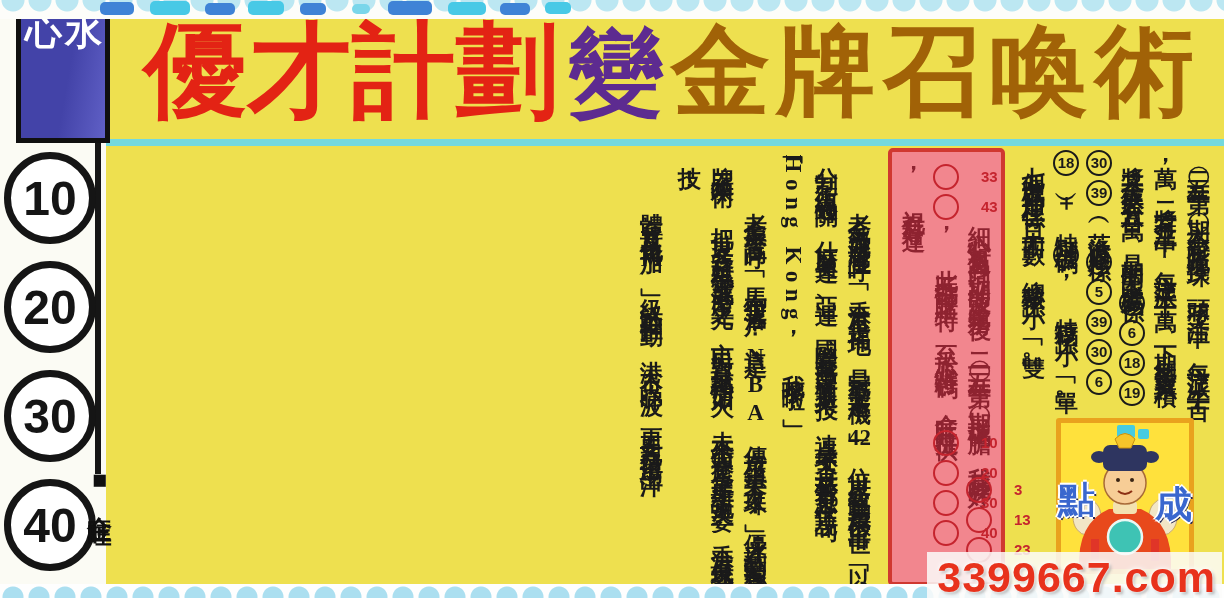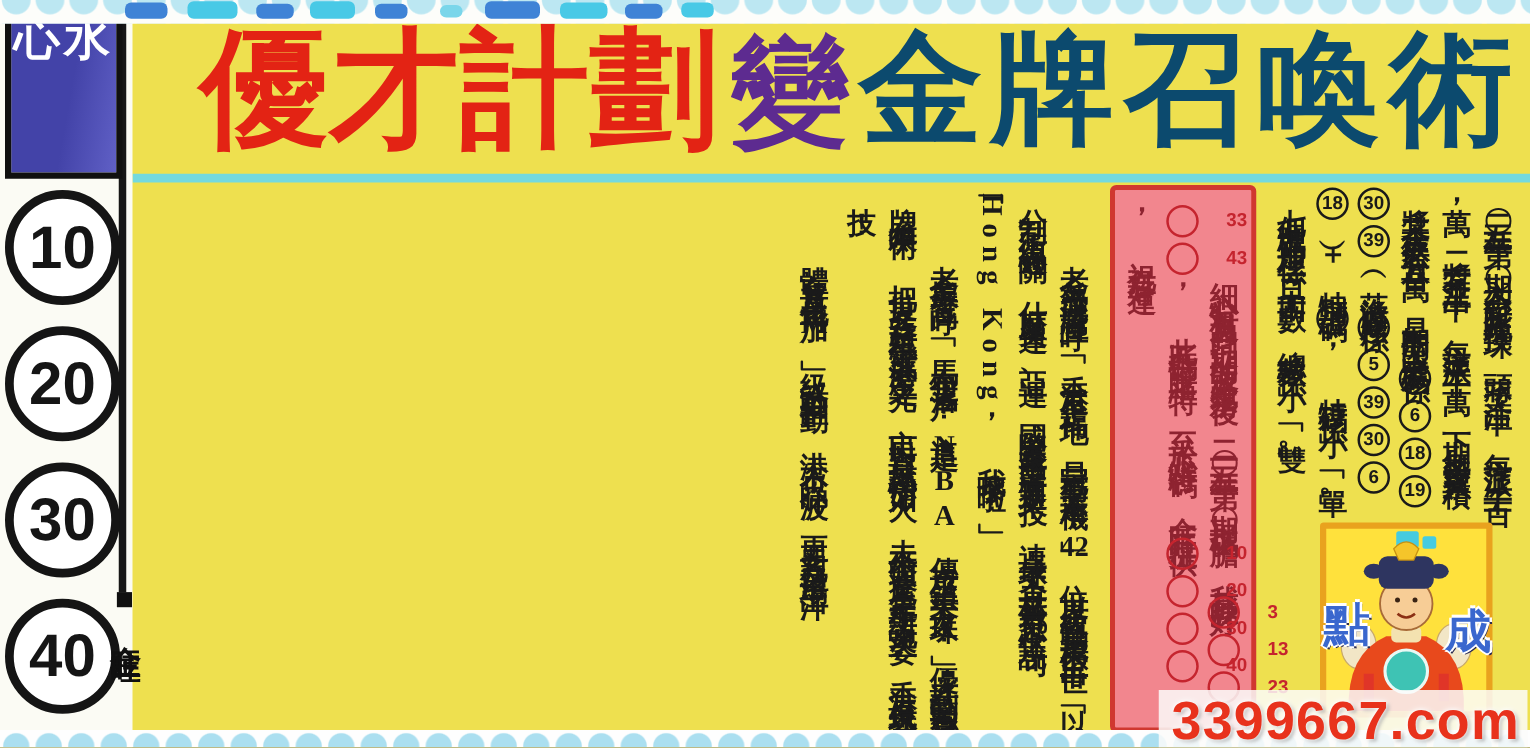--- a/index.html
+++ b/index.html
@@ -9,31 +9,31 @@
   .top-strip{position:absolute;left:0;top:0;right:0;height:19px;background-color:#fdfdfa;
     background-image:radial-gradient(circle at 13px 0px,#bce7f2 11px,rgba(188,231,242,0) 12px);
     background-size:27px 19px;background-repeat:repeat-x;z-index:6;}
   .blob{position:absolute;border-radius:5px;}
   .bottom-strip{position:absolute;left:0;bottom:0;right:0;height:14px;background-color:#fefefe;
     background-image:radial-gradient(circle at 13px 13px,#abdff0 10px,rgba(171,223,240,0) 11px);
     background-size:26px 14px;background-repeat:repeat-x;z-index:7;}
   
   .sidebar{position:absolute;left:0;top:0;width:106px;height:598px;background:#fbfbf4;z-index:2;}
   .divider{position:absolute;left:95px;top:0;width:6px;height:474px;background:#161616;z-index:3;}
-  .sbox{position:absolute;left:4px;top:7px;width:84px;height:126px;
+  .sbox{position:absolute;left:16px;top:7px;width:84px;height:126px;
     background:linear-gradient(100deg,#4343a8 55%,#6060c6);border:5px solid #101010;
-    color:#fff;display:flex;flex-direction:column;justify-content:flex-start;z-index:4;}
+    color:#fff;display:flex;flex-direction:row;justify-content:flex-end;z-index:4;}
   .sbox .row{text-align:center;font-size:37px;font-weight:bold;letter-spacing:3px;line-height:1.1;}
   .side-nums{position:absolute;left:0;top:152px;width:100px;display:flex;flex-direction:column;
     align-items:center;gap:17px;z-index:4;}
   .snum{width:78px;height:78px;border:7px solid #151515;border-radius:50%;background:#fff;flex:none;
     display:flex;align-items:center;justify-content:center;
     font:800 48px "Liberation Sans","DejaVu Sans",sans-serif;color:#151515;}
   
-  .headline{position:absolute;left:160px;top:8px;height:128px;display:flex;align-items:center;z-index:2;white-space:nowrap;text-align:right;}
+  .headline{position:absolute;left:144px;top:8px;height:128px;display:flex;align-items:center;z-index:2;white-space:nowrap;text-align:right;}
   .hl-1{font-size:103px;font-weight:bold;letter-spacing:1px;}
   .hl-2{font-size:95px;font-weight:bold;margin:6px 8px 0 8px;}
   .hl-3{font-size:99px;font-weight:bold;letter-spacing:7px;}
   .rule{position:absolute;left:106px;right:0;top:139px;height:7px;background:#74d9de;z-index:1;}
   
   .article{position:absolute;left:112px;top:148px;width:1108px;height:438px;z-index:3;
     writing-mode:vertical-rl;text-orientation:mixed;overflow:hidden;
     font-size:23px;font-weight:600;line-height:33px;letter-spacing:6.5px;color:#1a1a1a;}
   .para{margin:0 5px;}
   .hlbox{background:#f2868e;border:4px solid #d03830;border-radius:5px;padding:10px 5px;margin:0 12px;}
@@ -72,21 +72,21 @@
   <div class="side-nums">
       <div class="snum">10</div>
       <div class="snum">20</div>
       <div class="snum">30</div>
       <div class="snum">40</div>
     </div>
 
   <div class="headline">
     <span class="hl-1" style="color: rgb(227, 35, 20);">優才計劃</span>
     <span class="hl-2" style="color: rgb(93, 43, 144);">變</span>
-    <span class="hl-3" style="color: #0c4a6e;">金牌召喚術</span>
+    <span class="hl-3" style="color: #a16207;">金牌召喚術</span>
   </div>
   <div class="rule"></div>
 
   <div class="article">
     <div class="fig">
       <svg width="128" height="146" viewBox="0 0 128 146">
         <rect x="56" y="2" width="18" height="13" rx="2" fill="#46cbe0"></rect>
         <rect x="77" y="6" width="11" height="10" rx="2" fill="#46cbe0"></rect>
         <ellipse cx="26" cy="94" rx="14" ry="18" fill="#f2e6c6" stroke="#c8a96a"></ellipse>
         <ellipse cx="102" cy="94" rx="14" ry="18" fill="#f2e6c6" stroke="#c8a96a"></ellipse>

